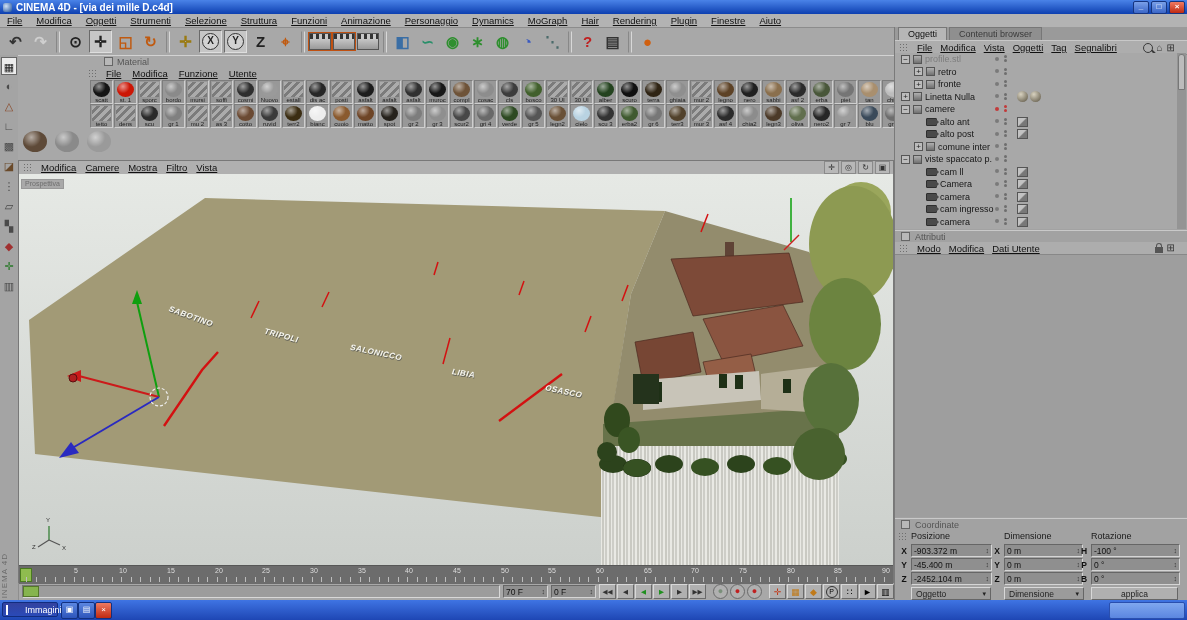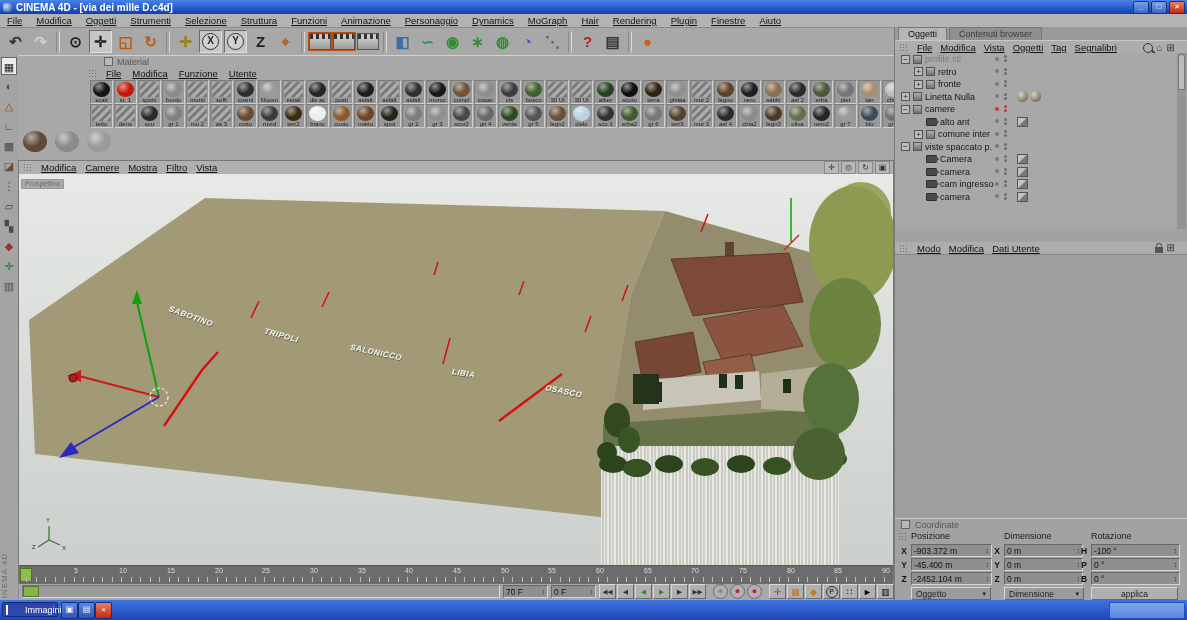--- a/index.html
+++ b/index.html
@@ -896,37 +896,63 @@
           <span class="tlabel">alto ant</span>
           <span class="dots">
             <span class="dot"></span>
             <span class="ddcol">
               <span class="dd"></span>
               <span class="dd"></span>
             </span>
           </span>
           <span class="ttags"></span>
         </div>
+        <div class="trow d1 cam tagfilm">
+          <span class="exp"></span>
+          <span class="oicon" actable="false"></span>
+          <span class="tlabel">alto post</span>
+          <span class="dots">
+            <span class="dot"></span>
+            <span class="ddcol">
+              <span class="dd"></span>
+              <span class="dd"></span>
+            </span>
+          </span>
+          <span class="ttags"></span>
+        </div>
         <div class="trow d1">
           <span class="exp">+</span>
           <span class="oicon" actable="false"></span>
           <span class="tlabel">comune inter</span>
           <span class="dots">
             <span class="dot"></span>
             <span class="ddcol">
               <span class="dd"></span>
               <span class="dd"></span>
             </span>
           </span>
           <span class="ttags"></span>
         </div>
         <div class="trow">
           <span class="exp">−</span>
           <span class="oicon" actable="false"></span>
           <span class="tlabel">viste spaccato p.</span>
+          <span class="dots">
+            <span class="dot"></span>
+            <span class="ddcol">
+              <span class="dd"></span>
+              <span class="dd"></span>
+            </span>
+          </span>
+          <span class="ttags"></span>
+        </div>
+        <div class="trow d1 cam tagfilm">
+          <span class="exp"></span>
+          <span class="oicon" actable="false"></span>
+          <span class="tlabel">cam ll</span>
           <span class="dots">
             <span class="dot"></span>
             <span class="ddcol">
               <span class="dd"></span>
               <span class="dd"></span>
             </span>
           </span>
           <span class="ttags"></span>
         </div>
         <div class="trow d1 cam tagfilm">
@@ -979,20 +1005,24 @@
               <span class="dd"></span>
             </span>
           </span>
           <span class="ttags"></span>
         </div>
     </div>
     <div class="tscroll">
         <div class="thumb"></div>
       </div>
 
+    <div class="sec-title" style="top:203px">
+      <span class="chk"></span>
+      <span>Attributi</span>
+    </div>
     <div class="attr-menu">
       <span class="grip"></span>
       <span style="display:flex">
         <span class="menu-item">Modo</span>
           <span class="menu-item">Modifica</span>
           <span class="menu-item">Dati Utente</span>
       </span>
       <span class="om-icons">
         <span class="i-lock"></span>
         <span class="i-glyph">⊞</span>

